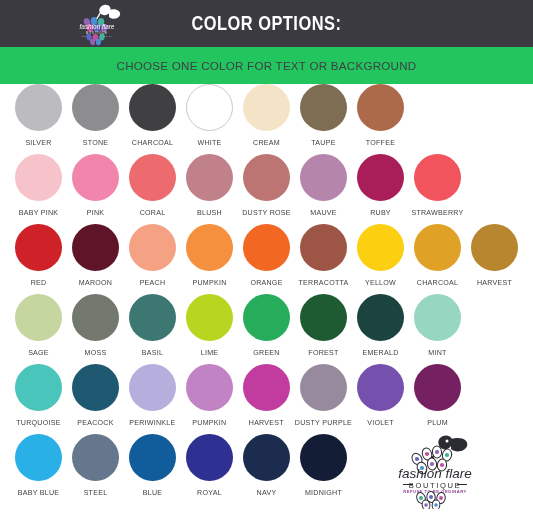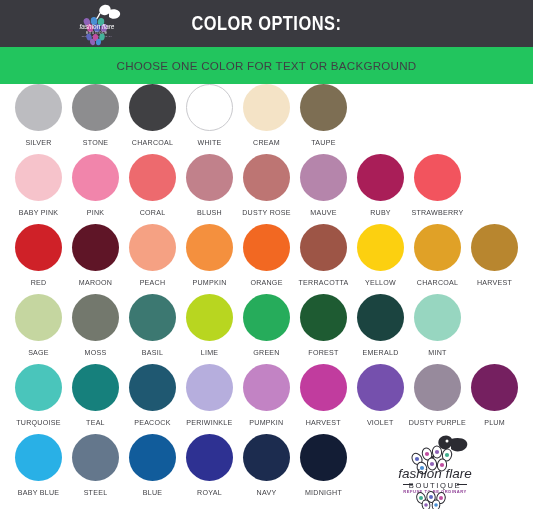--- a/index.html
+++ b/index.html
@@ -176,20 +176,24 @@
         <span class="swatch-label">WHITE</span>
       </div>
       <div class="swatch">
         <span class="swatch-dot" style="background: rgb(244, 227, 198);"></span>
         <span class="swatch-label">CREAM</span>
       </div>
       <div class="swatch">
         <span class="swatch-dot" style="background: rgb(125, 110, 83);"></span>
         <span class="swatch-label">TAUPE</span>
       </div>
+      <div class="swatch">
+        <span class="swatch-dot" style="background: rgb(172, 106, 74);"></span>
+        <span class="swatch-label">TOFFEE</span>
+      </div>
     </div>
     <div class="swatch-row">
       <div class="swatch">
         <span class="swatch-dot" style="background: rgb(246, 195, 203);"></span>
         <span class="swatch-label">BABY PINK</span>
       </div>
       <div class="swatch">
         <span class="swatch-dot" style="background: rgb(241, 133, 171);"></span>
         <span class="swatch-label">PINK</span>
       </div>
@@ -289,46 +293,42 @@
         <span class="swatch-dot" style="background: rgb(151, 214, 192);"></span>
         <span class="swatch-label">MINT</span>
       </div>
     </div>
     <div class="swatch-row">
       <div class="swatch">
         <span class="swatch-dot" style="background: rgb(74, 197, 187);"></span>
         <span class="swatch-label">TURQUOISE</span>
       </div>
       <div class="swatch">
-        <span class="swatch-dot" style="background: rgb(22, 128, 124);"></span>
-        <span class="swatch-label">TEAL</span>
-      </div>
-      <div class="swatch">
         <span class="swatch-dot" style="background: rgb(31, 88, 113);"></span>
         <span class="swatch-label">PEACOCK</span>
       </div>
       <div class="swatch">
         <span class="swatch-dot" style="background: rgb(182, 174, 221);"></span>
         <span class="swatch-label">PERIWINKLE</span>
       </div>
       <div class="swatch">
         <span class="swatch-dot" style="background: rgb(194, 131, 196);"></span>
         <span class="swatch-label">PUMPKIN</span>
       </div>
       <div class="swatch">
         <span class="swatch-dot" style="background: rgb(193, 60, 158);"></span>
         <span class="swatch-label">HARVEST</span>
       </div>
       <div class="swatch">
+        <span class="swatch-dot" style="background: rgb(151, 138, 156);"></span>
+        <span class="swatch-label">DUSTY PURPLE</span>
+      </div>
+      <div class="swatch">
         <span class="swatch-dot" style="background: rgb(117, 80, 173);"></span>
         <span class="swatch-label">VIOLET</span>
-      </div>
-      <div class="swatch">
-        <span class="swatch-dot" style="background: rgb(151, 138, 156);"></span>
-        <span class="swatch-label">DUSTY PURPLE</span>
       </div>
       <div class="swatch">
         <span class="swatch-dot" style="background: rgb(117, 32, 96);"></span>
         <span class="swatch-label">PLUM</span>
       </div>
     </div>
     <div class="swatch-row">
       <div class="swatch">
         <span class="swatch-dot" style="background: rgb(41, 176, 230);"></span>
         <span class="swatch-label">BABY BLUE</span>

